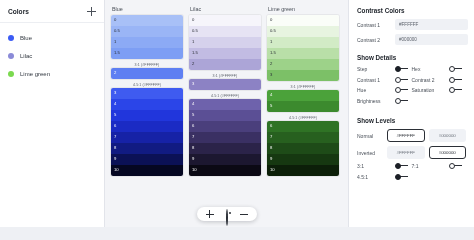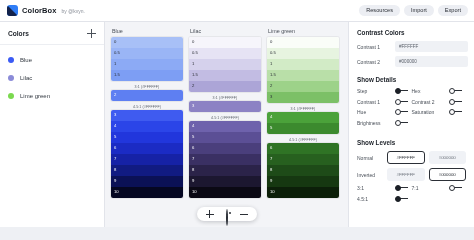--- a/index.html
+++ b/index.html
@@ -165,33 +165,20 @@
   .chip:last-child { margin-right: 0; }
   .ratio-grid { display: flex; flex-wrap: wrap; }
   .ratio-cell { width: 50%; display: flex; align-items: center; margin-bottom: 4.5px; }
   .ratio-label { font-size: 5px; color: #4a5059; flex: 1; }
 </style>
 </head>
 <body>
 
 <div id="app">
 
-  <div class="topbar">
-    <div class="brand">
-      <div class="logo"></div>
-      <span class="brand-name">ColorBox</span>
-      <span class="brand-by">by @kvyn.</span>
-    </div>
-    <div class="topbar-spacer"></div>
-    <div class="topbtns">
-      <button class="pillbtn">Resources</button>
-      <button class="pillbtn">Import</button>
-      <button class="pillbtn">Export</button>
-    </div>
-  </div>
 
   <div class="body">
 
     <div class="sidebar">
       <div class="side-head">
         <span class="side-title">Colors</span>
         <button class="plus-btn"></button>
       </div>
       <div class="color-list" id="color-list">
           <div class="color-item">

